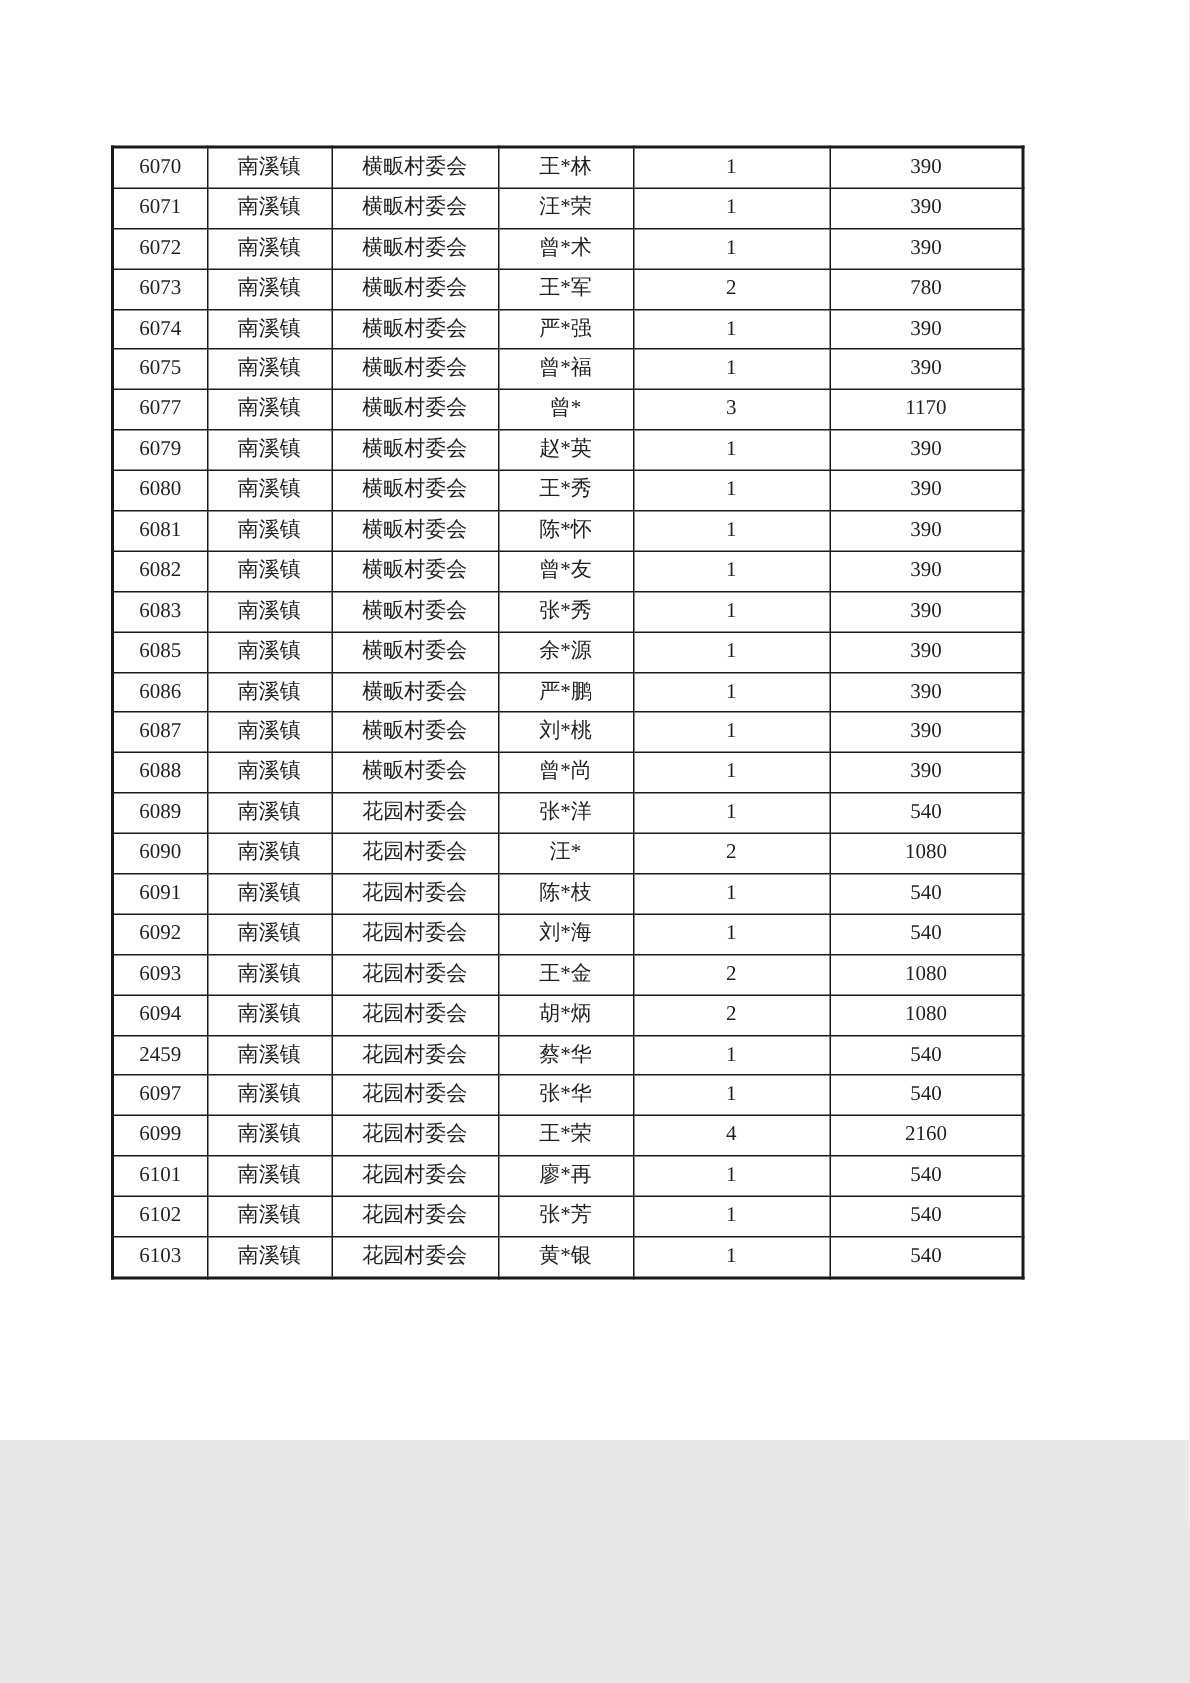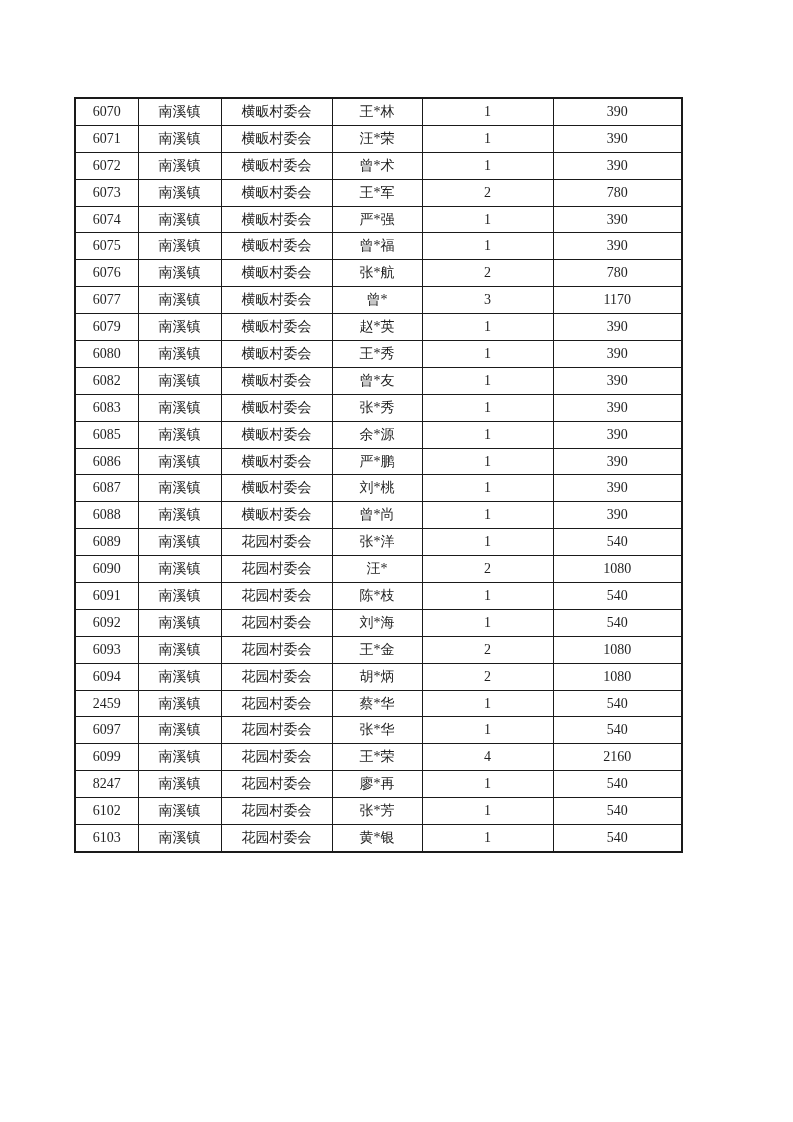--- a/index.html
+++ b/index.html
@@ -3,21 +3,21 @@
 <meta charset="utf-8">
 <style>
   html, body {
     margin: 0;
     padding: 0;
     background: #e8e8e8;
   }
   .page {
     position: relative;
     width: 793px;
-    height: 1122px;
+    height: 960px;
     margin: 0 auto;
     background: #ffffff;
     font-family: "Liberation Serif", "DejaVu Serif", serif;
     overflow: hidden;
   }
   table.data-table {
     position: absolute;
     left: 74px;
     top: 97px;
     width: 607px;
@@ -100,28 +100,20 @@
         </tr>
         <tr>
           <td>6075</td>
           <td>南溪镇</td>
           <td>横畈村委会</td>
           <td>曾*福</td>
           <td>1</td>
           <td>390</td>
         </tr>
         <tr>
-          <td>6076</td>
-          <td>南溪镇</td>
-          <td>横畈村委会</td>
-          <td>张*航</td>
-          <td>2</td>
-          <td>780</td>
-        </tr>
-        <tr>
           <td>6077</td>
           <td>南溪镇</td>
           <td>横畈村委会</td>
           <td>曾*</td>
           <td>3</td>
           <td>1170</td>
         </tr>
         <tr>
           <td>6079</td>
           <td>南溪镇</td>
@@ -132,20 +124,28 @@
         </tr>
         <tr>
           <td>6080</td>
           <td>南溪镇</td>
           <td>横畈村委会</td>
           <td>王*秀</td>
           <td>1</td>
           <td>390</td>
         </tr>
         <tr>
+          <td>6081</td>
+          <td>南溪镇</td>
+          <td>横畈村委会</td>
+          <td>陈*怀</td>
+          <td>1</td>
+          <td>390</td>
+        </tr>
+        <tr>
           <td>6082</td>
           <td>南溪镇</td>
           <td>横畈村委会</td>
           <td>曾*友</td>
           <td>1</td>
           <td>390</td>
         </tr>
         <tr>
           <td>6083</td>
           <td>南溪镇</td>
@@ -252,21 +252,21 @@
         </tr>
         <tr>
           <td>6099</td>
           <td>南溪镇</td>
           <td>花园村委会</td>
           <td>王*荣</td>
           <td>4</td>
           <td>2160</td>
         </tr>
         <tr>
-          <td>8247</td>
+          <td>6101</td>
           <td>南溪镇</td>
           <td>花园村委会</td>
           <td>廖*再</td>
           <td>1</td>
           <td>540</td>
         </tr>
         <tr>
           <td>6102</td>
           <td>南溪镇</td>
           <td>花园村委会</td>

